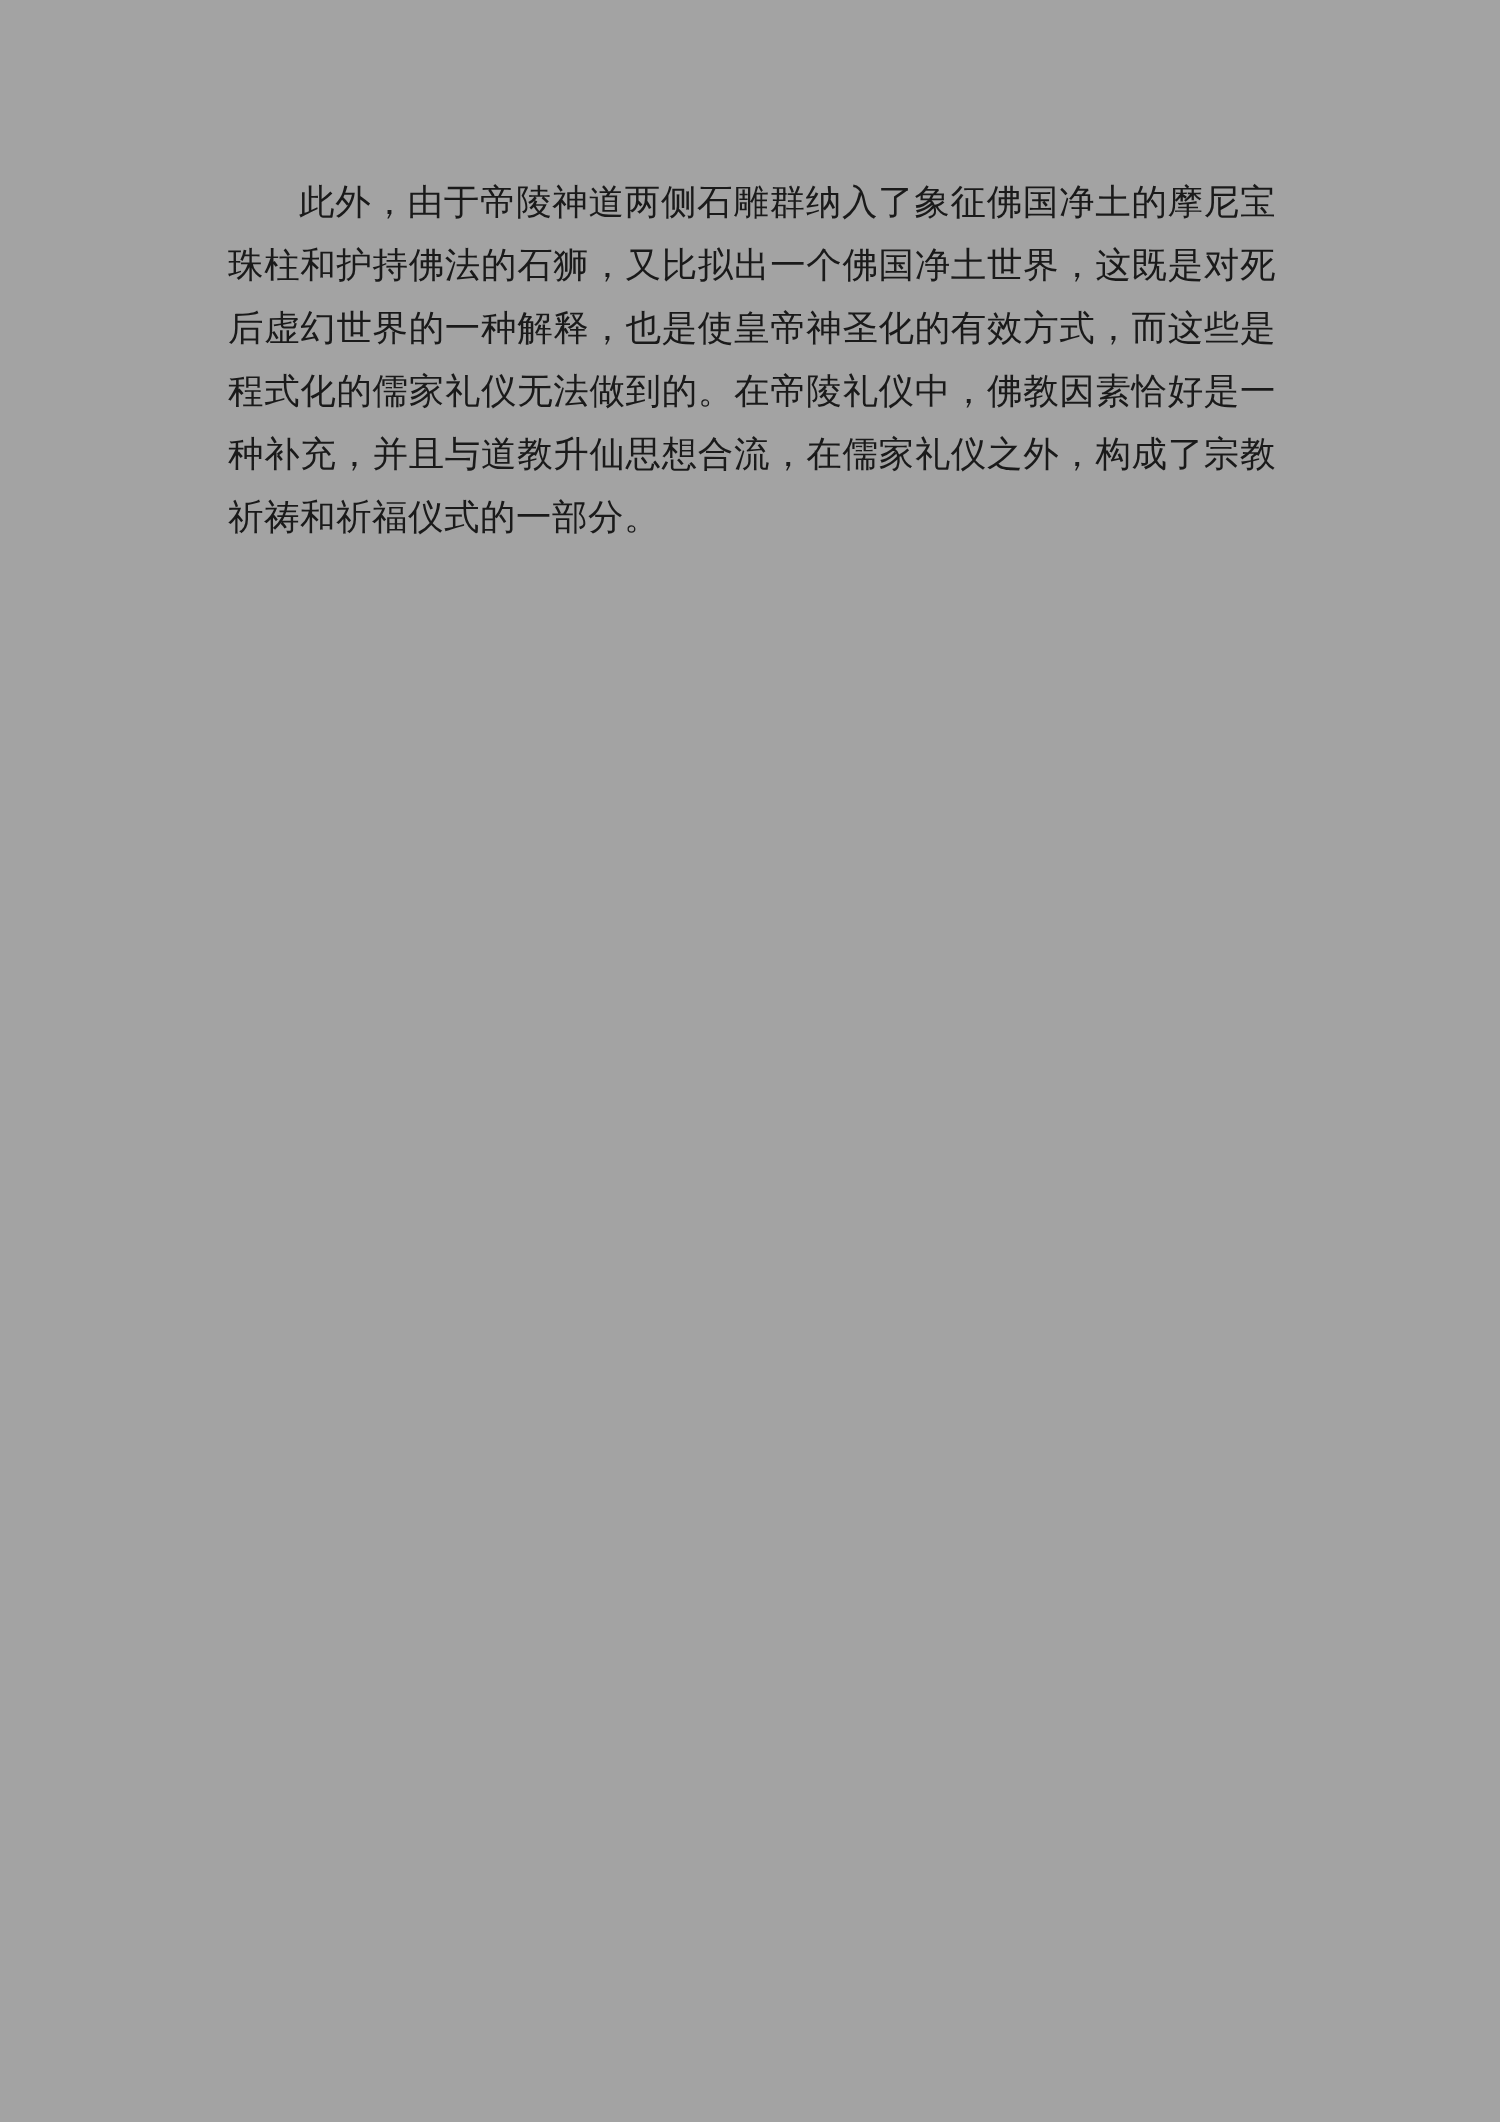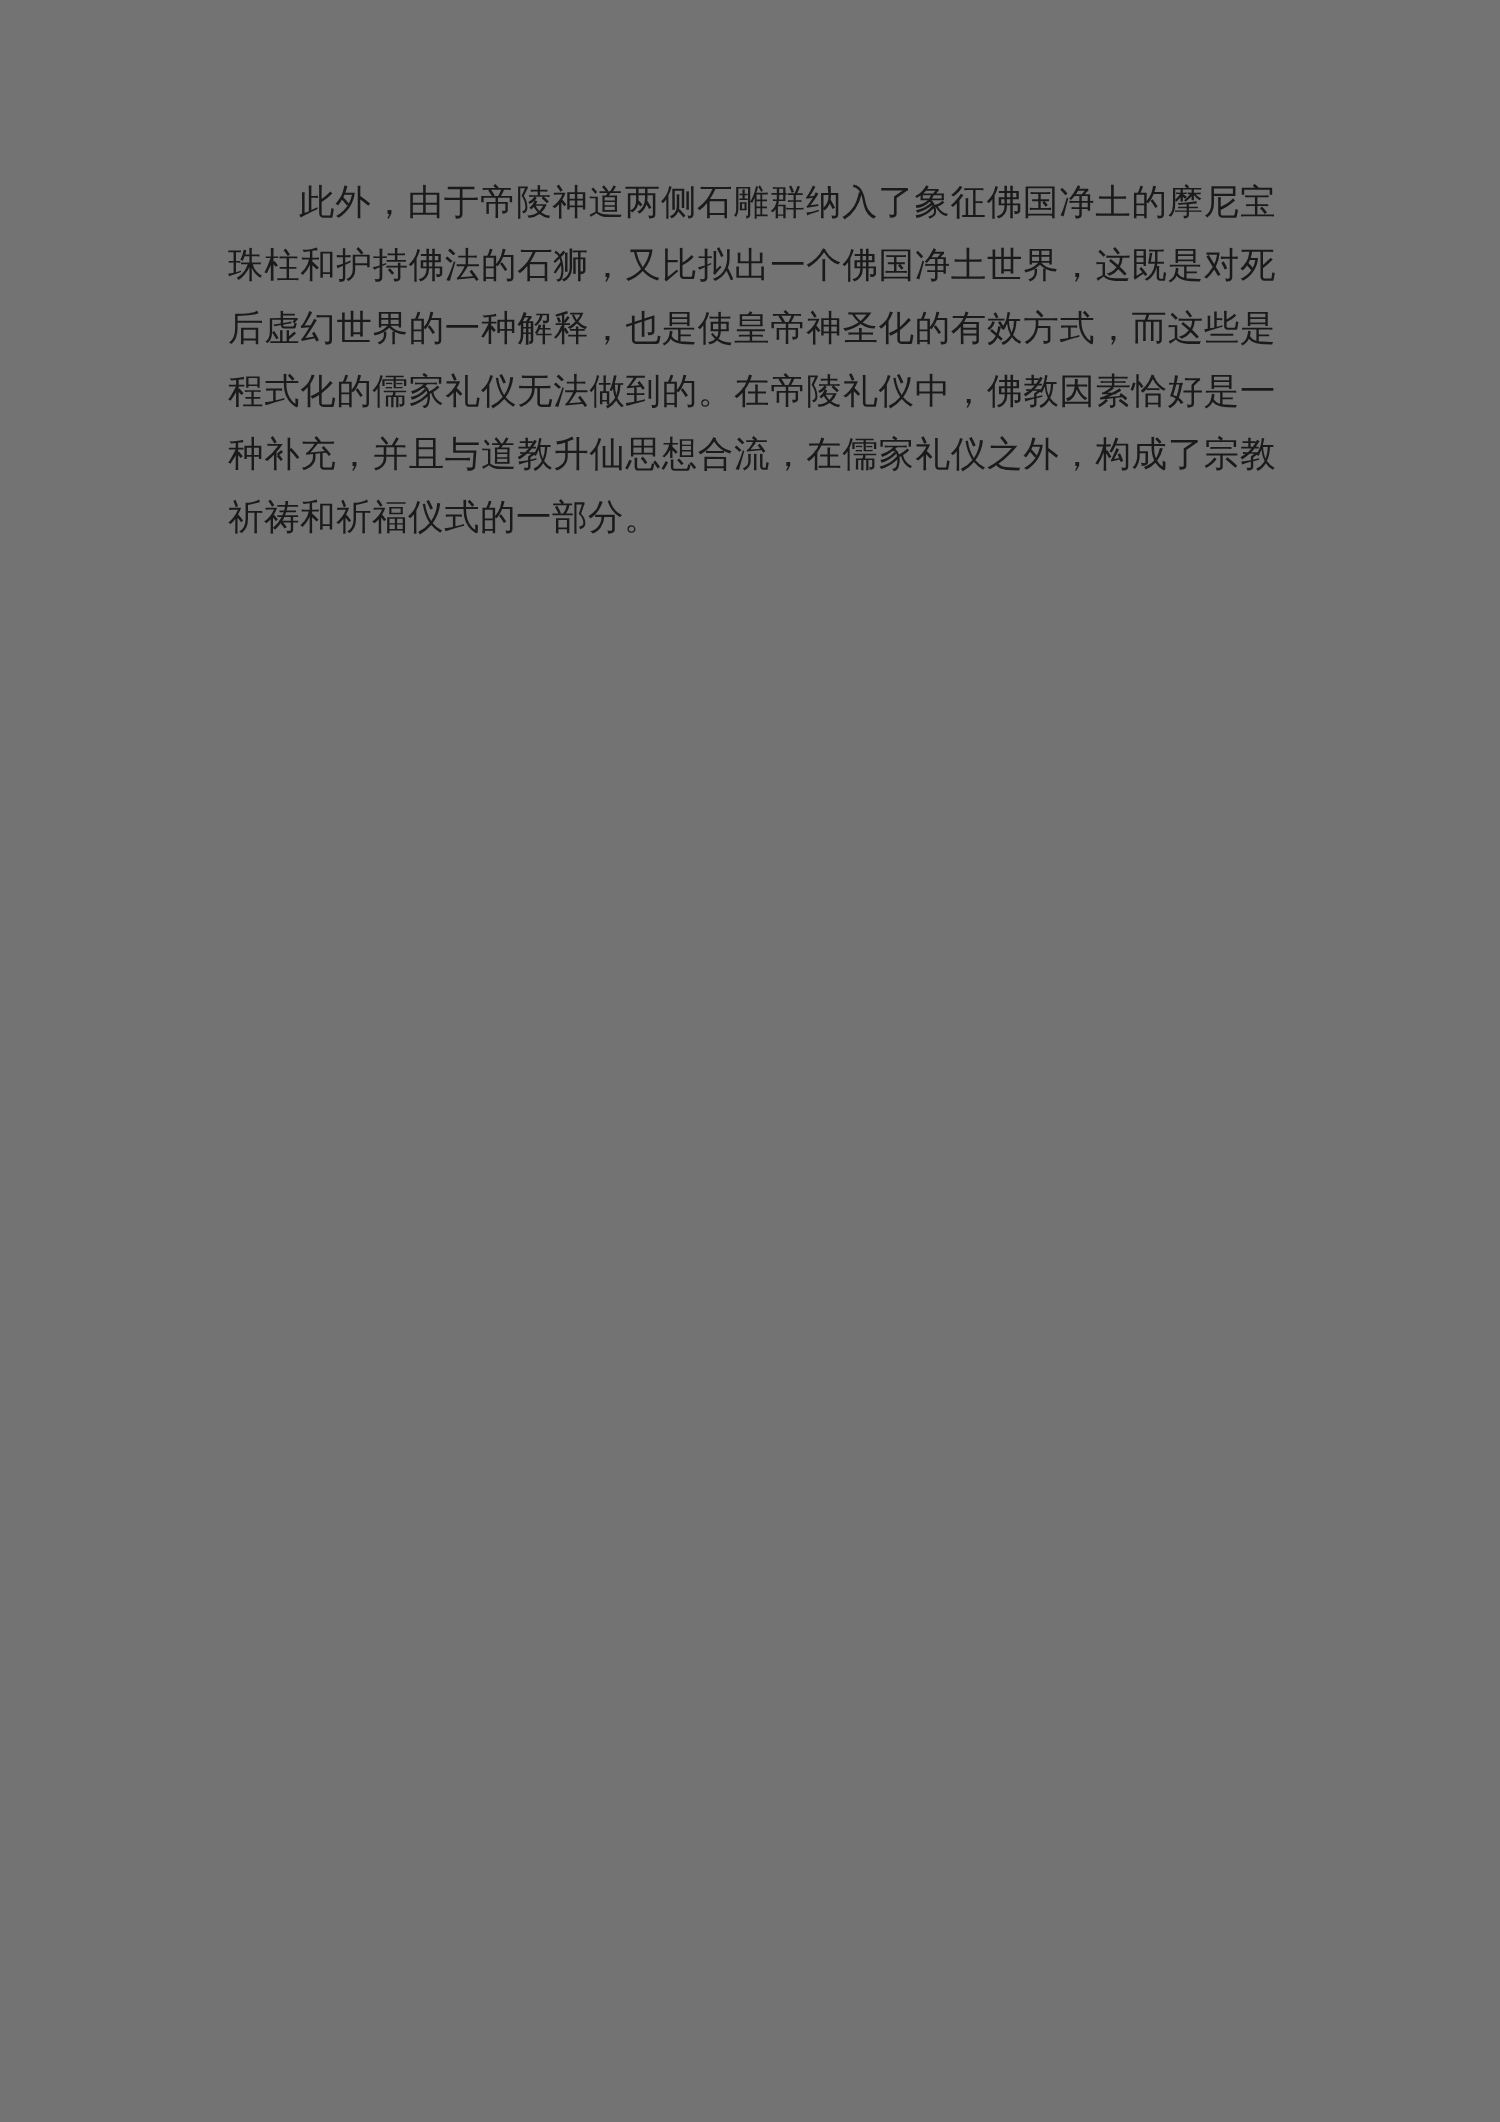--- a/index.html
+++ b/index.html
@@ -13,21 +13,21 @@
     font-family: "DejaVu Serif", "Liberation Serif", serif;
     color: #000000;
     position: relative;
     overflow: hidden;
   }
   .page {
     box-sizing: border-box;
     width: 1500px;
     height: 2122px;
     padding: 0;
-    background: #737373;
+    background: #a3a3a3;
     position: relative;
   }
   .content {
     position: absolute;
     left: 228px;
     top: 170px;
     width: 1048px;
   }
   .paragraph {
     font-size: 35.5px;

